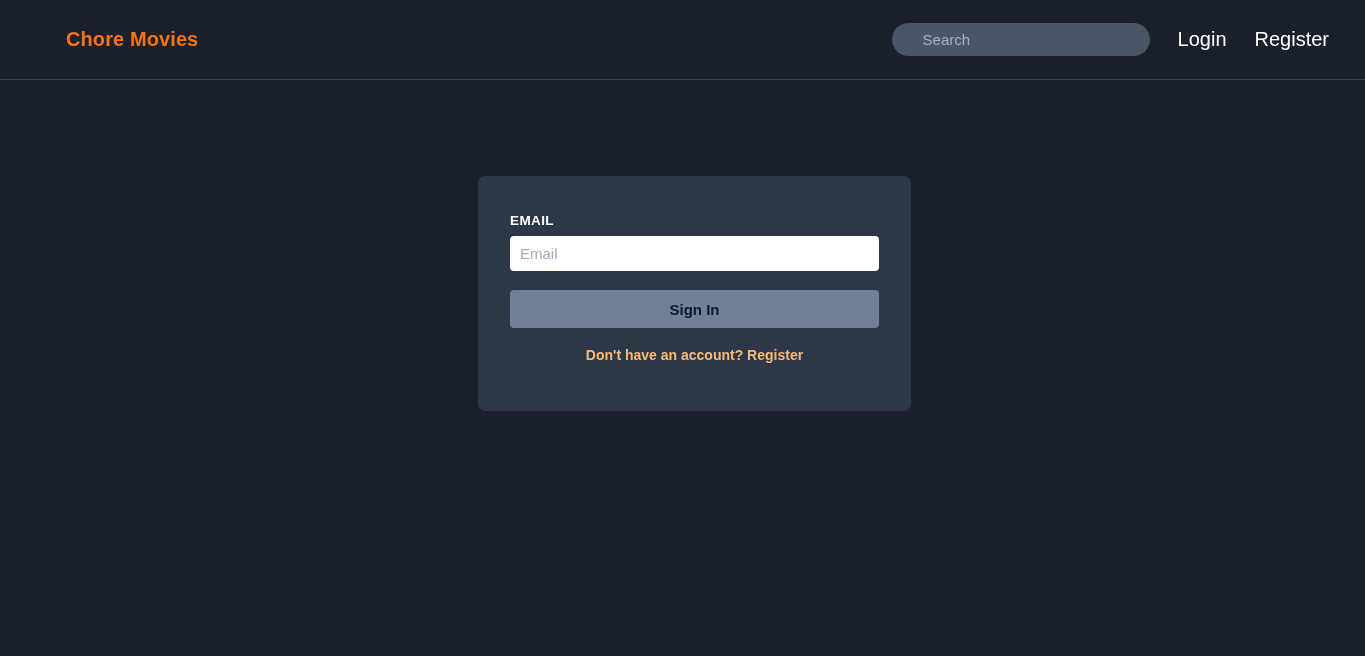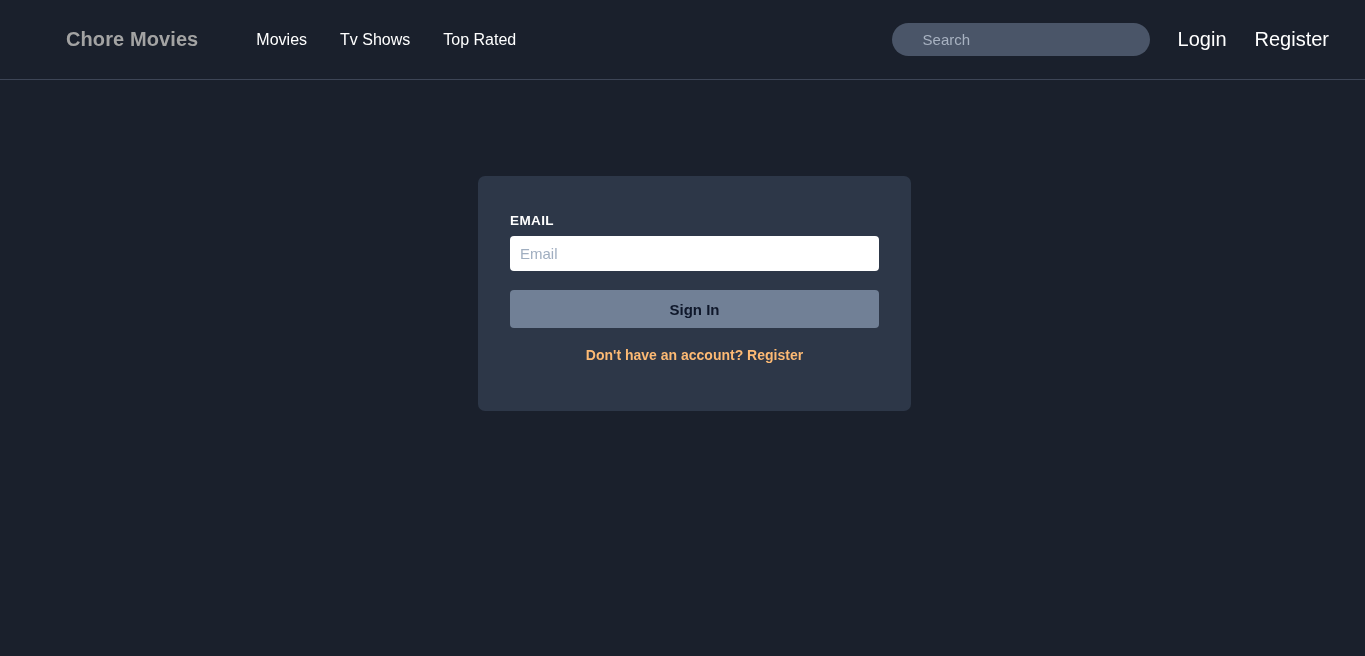--- a/index.html
+++ b/index.html
@@ -22,21 +22,21 @@
     width: 100%;
     background: #1a202c;
     border-bottom: 1px solid #3d4556;
     display: flex;
     align-items: center;
     padding: 0 0 0 0;
     position: relative;
   }
 
   .brand {
-    color: #a3a3a3;
+    color: #f97316;
     font-size: 20px;
     font-weight: bold;
     margin-left: 66px;
     letter-spacing: 0.1px;
     white-space: nowrap;
   }
 
   .nav-links {
     display: flex;
     align-items: center;
@@ -157,25 +157,20 @@
     cursor: pointer;
   }
 </style>
 </head>
 <body>
 
 <div class="navbar">
 
   <a class="brand">Chore Movies</a>
 
-  <div class="nav-links">
-    <a class="nav-link">Movies</a>
-    <a class="nav-link">Tv Shows</a>
-    <a class="nav-link">Top Rated</a>
-  </div>
 
   <div class="nav-right">
     <input class="search-input" type="text" placeholder="Search" style="">
     <a class="nav-link">Login</a>
     <a class="nav-link">Register</a>
   </div>
 
 </div>
 
 <div class="main">

